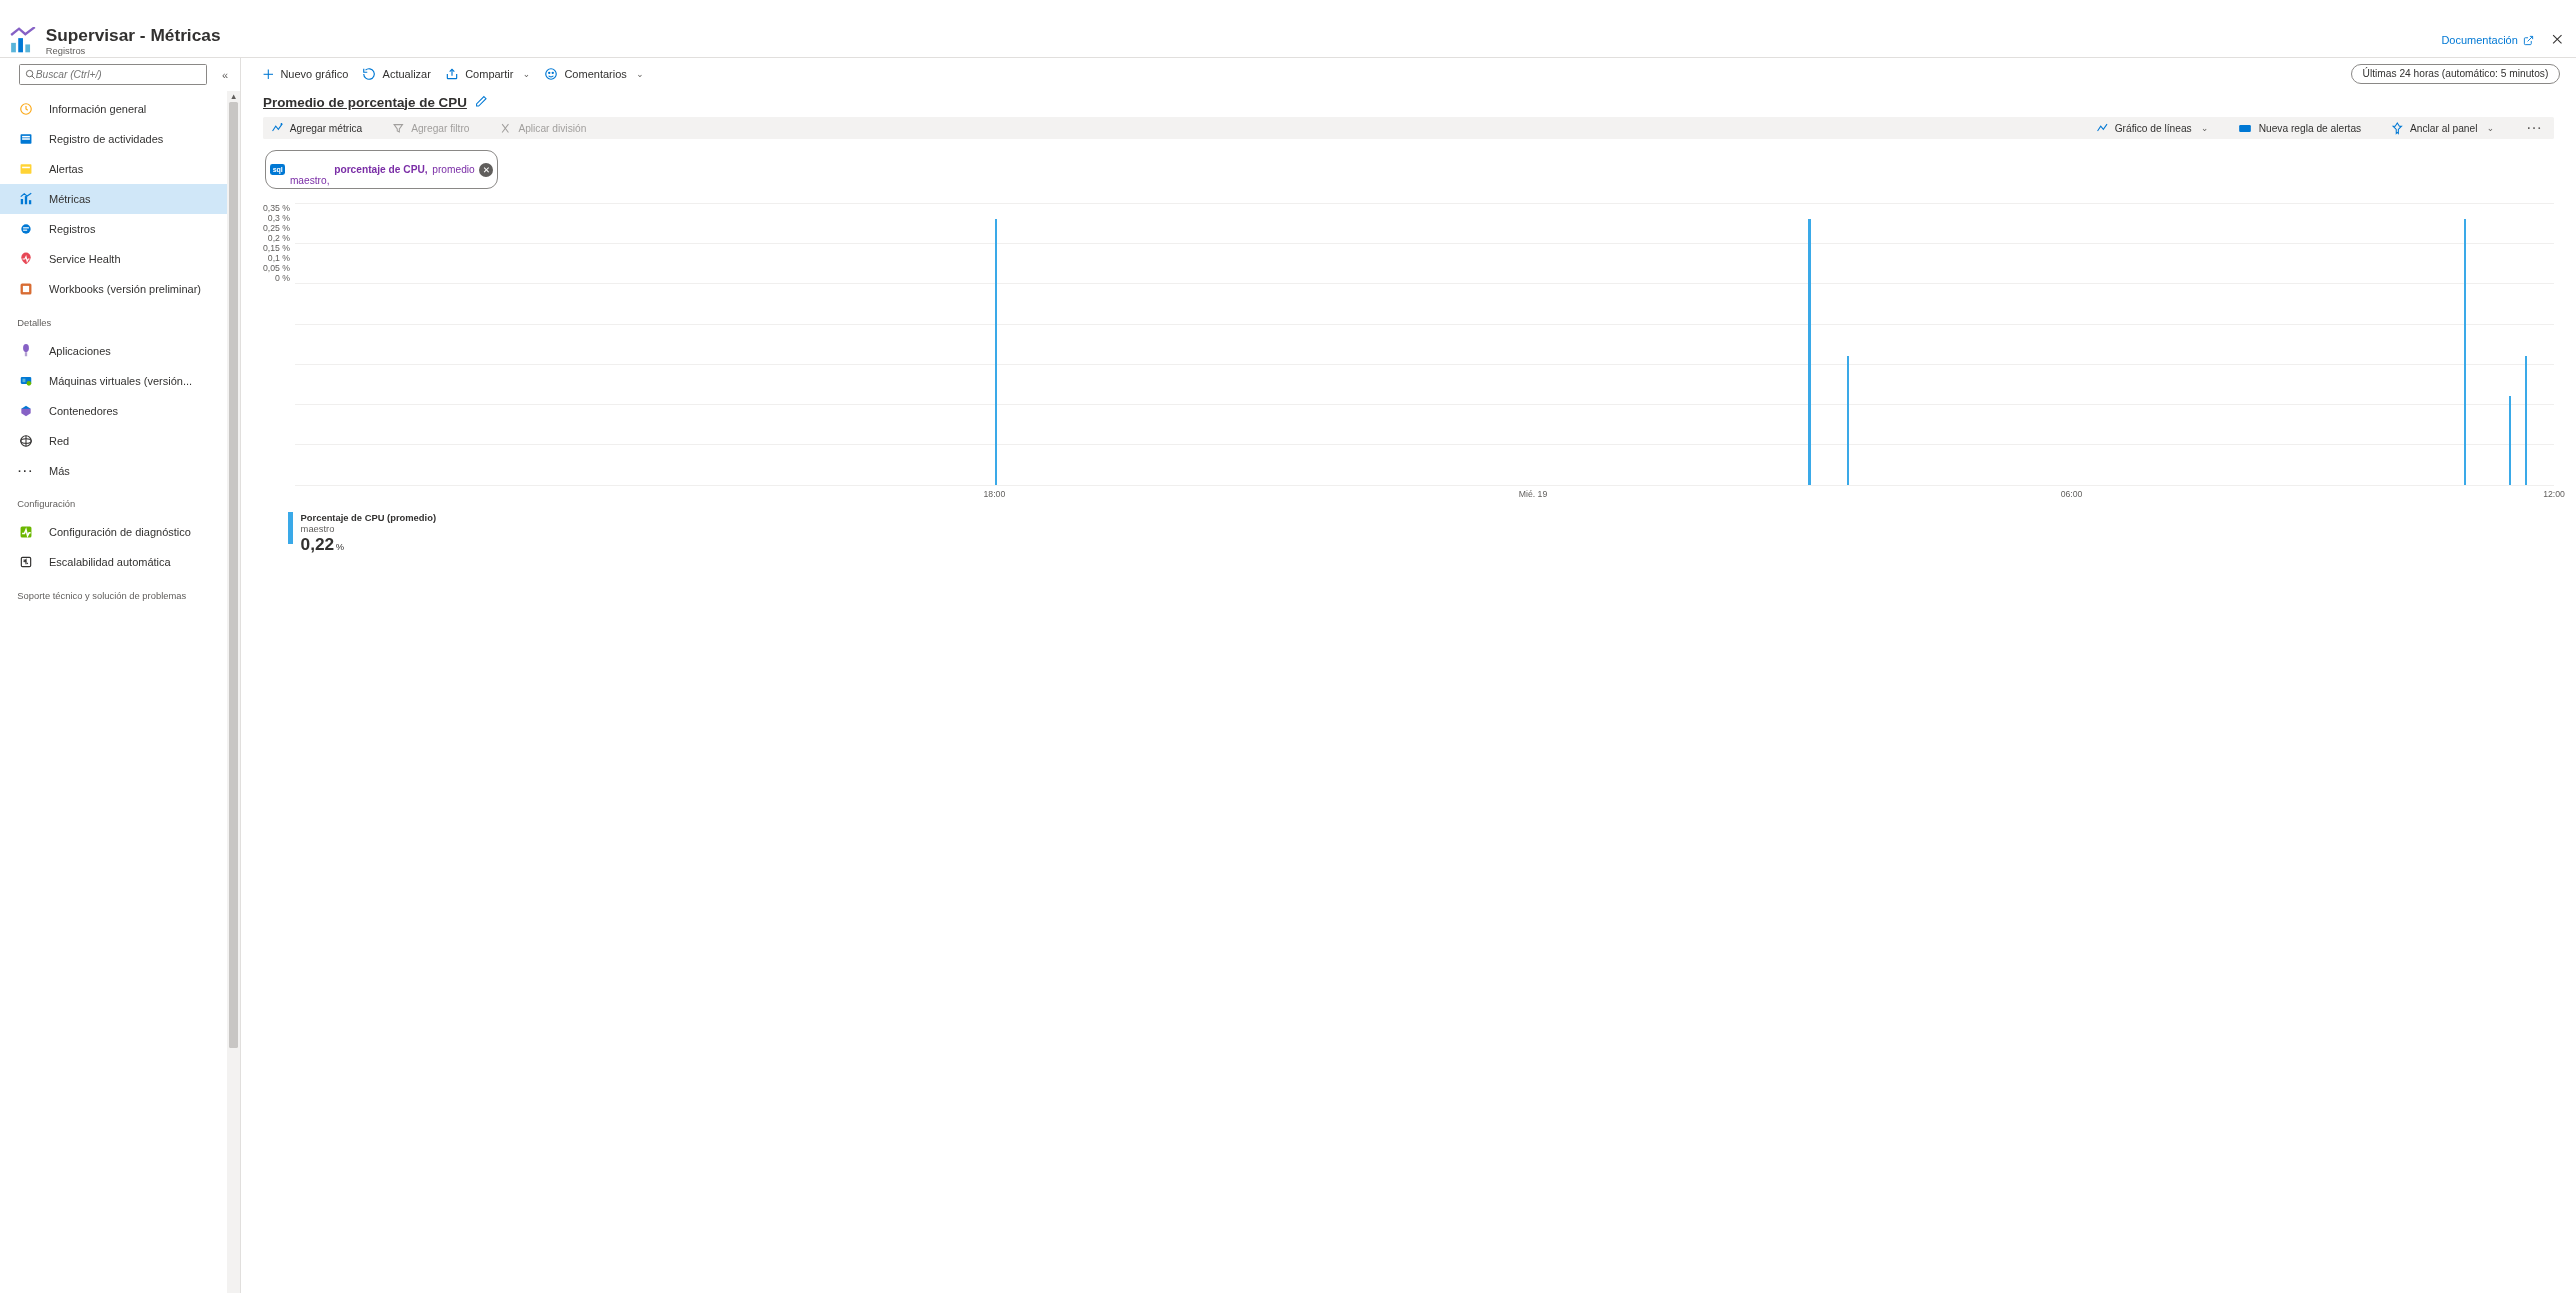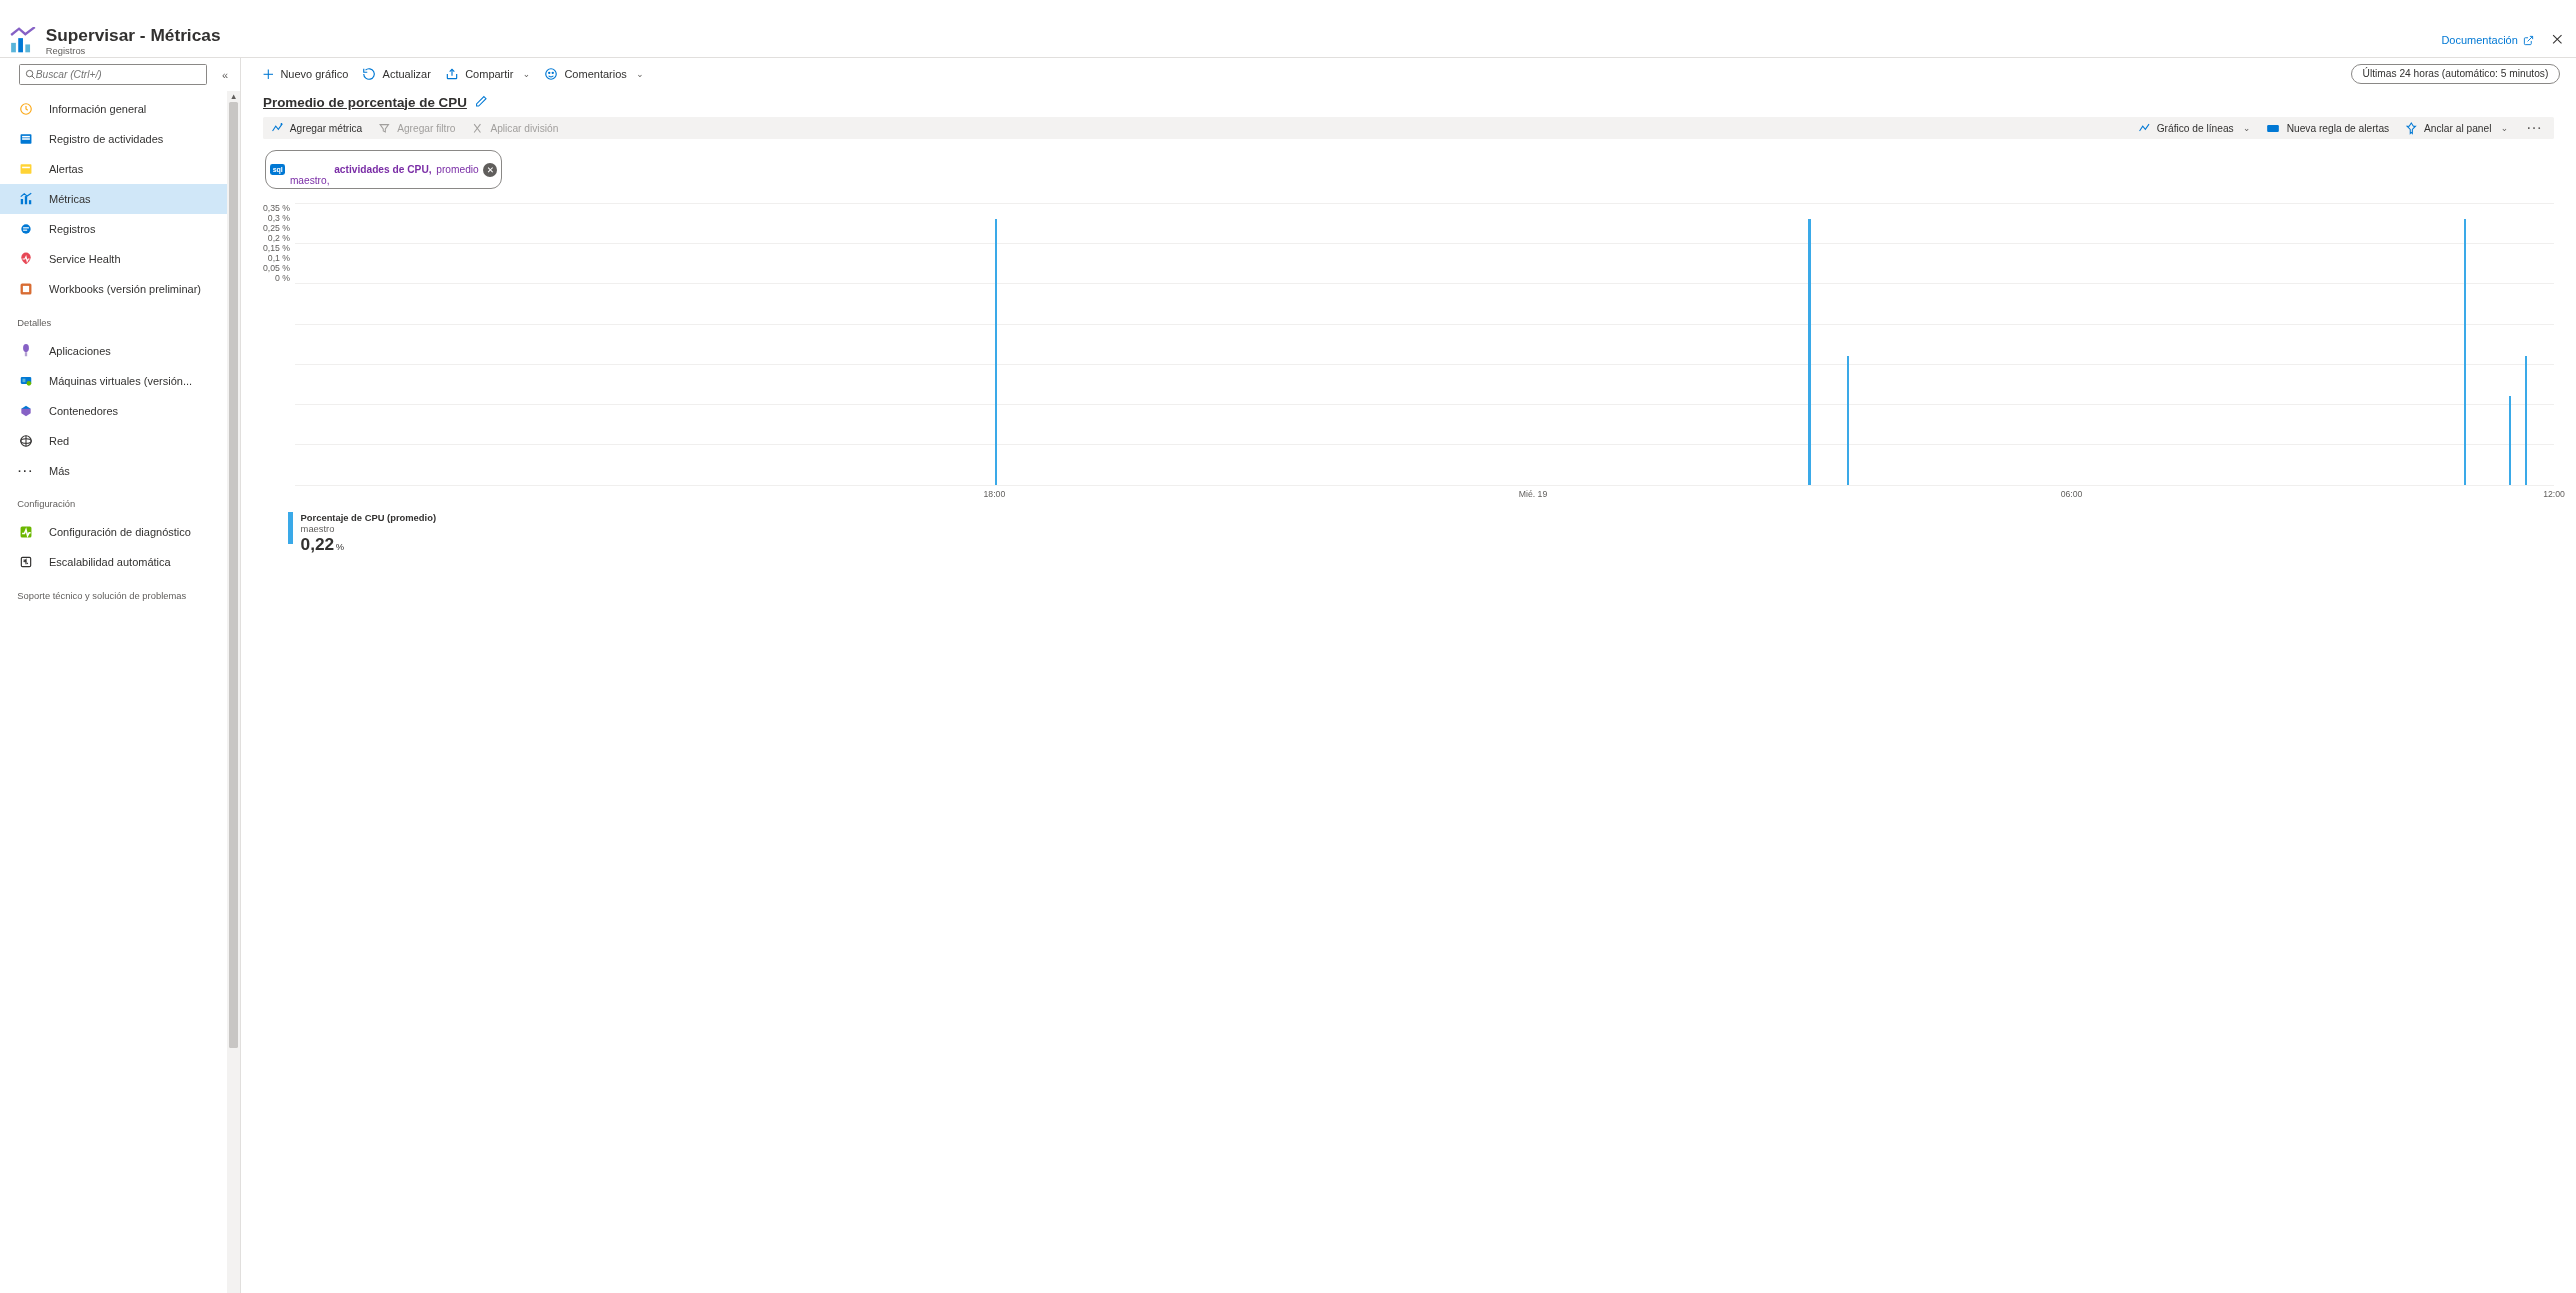--- a/index.html
+++ b/index.html
@@ -43,21 +43,21 @@
   .toolbar .spacer{flex:1;}
   .timerange { border:0.8px solid #8a8886; border-radius:11px; padding:3.1px 11px; font-size:10.2px; cursor:pointer;}
 
   
   .chart-area { padding:4.7px 22px 7.9px 22px; }
   .chart-title-row { display:flex; align-items:center; gap:7.9px; margin-bottom:7.9px;}
   .chart-title { font-size:13.4px; font-weight:600;text-decoration:underline;}
   .edit-ic{color:#0078d4; cursor:pointer;}
 
   
-  .ctoolbar { background:#f3f2f1; display:flex; align-items:center; padding:4.7px 7.9px; gap:16px; border-radius:1.6px;}
+  .ctoolbar { background:#f3f2f1; display:flex; align-items:center; padding:4.7px 7.9px; gap:30px; border-radius:1.6px;}
   .ctoolbar .spacer{flex:1;}
   .ctn{display:flex; align-items:center; gap:6.3px; font-size:10.2px; cursor:pointer;}
   .ctn.disabled{color:#a19f9d;}
   .ctn .ic{color:#0078d4; display:flex;}
   .ctn.disabled .ic{color:#a19f9d;}
   .ctn .chev{color:#605e5c; font-size:8.7px; margin-left:3.1px;}
   .more{color:#605e5c; letter-spacing:1.6px; font-weight:bold; cursor:pointer; padding:0 3.1px;}
 
   
   .pill-row{padding:11px 1.6px;}
@@ -393,21 +393,21 @@
           <span>Anclar al panel</span>
           <span class="chev">⌄</span>
         </div>
         <div class="more">···</div>
       </div>
 
       <div class="pill-row">
         <div class="pill">
           <span class="badge">sql</span>
           <span class="a">maestro,</span>
-          <span class="b">actividades de CPU,</span>
+          <span class="b">porcentaje de CPU,</span>
           <span class="c">promedio</span>
           <span class="x">✕</span>
         </div>
       </div>
 
       <div class="chart-box">
         <div class="plot-wrap">
           <div class="ylabels" id="ylabels">
               <div>0,35 %</div>
               <div>0,3 %</div>

